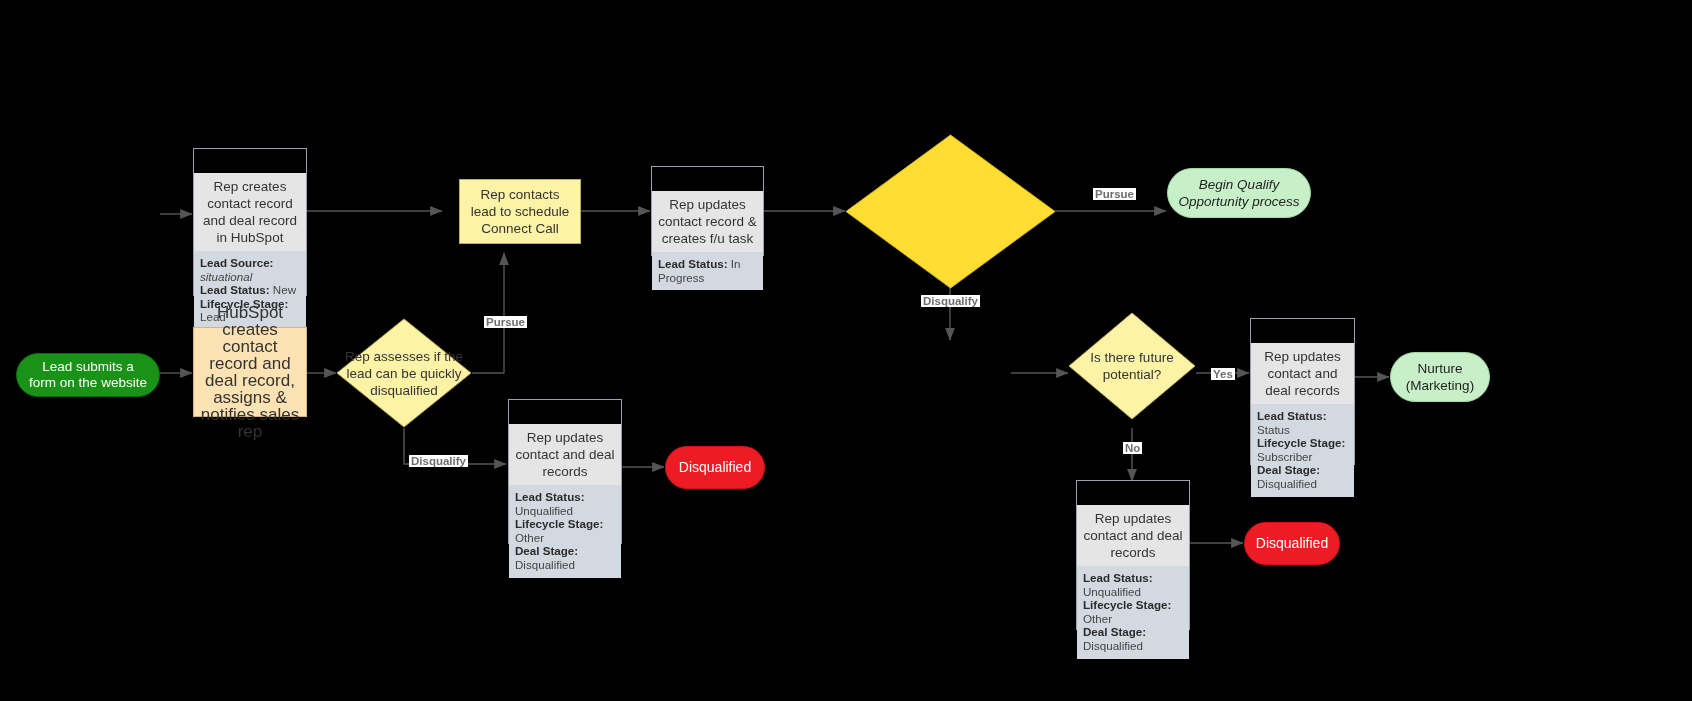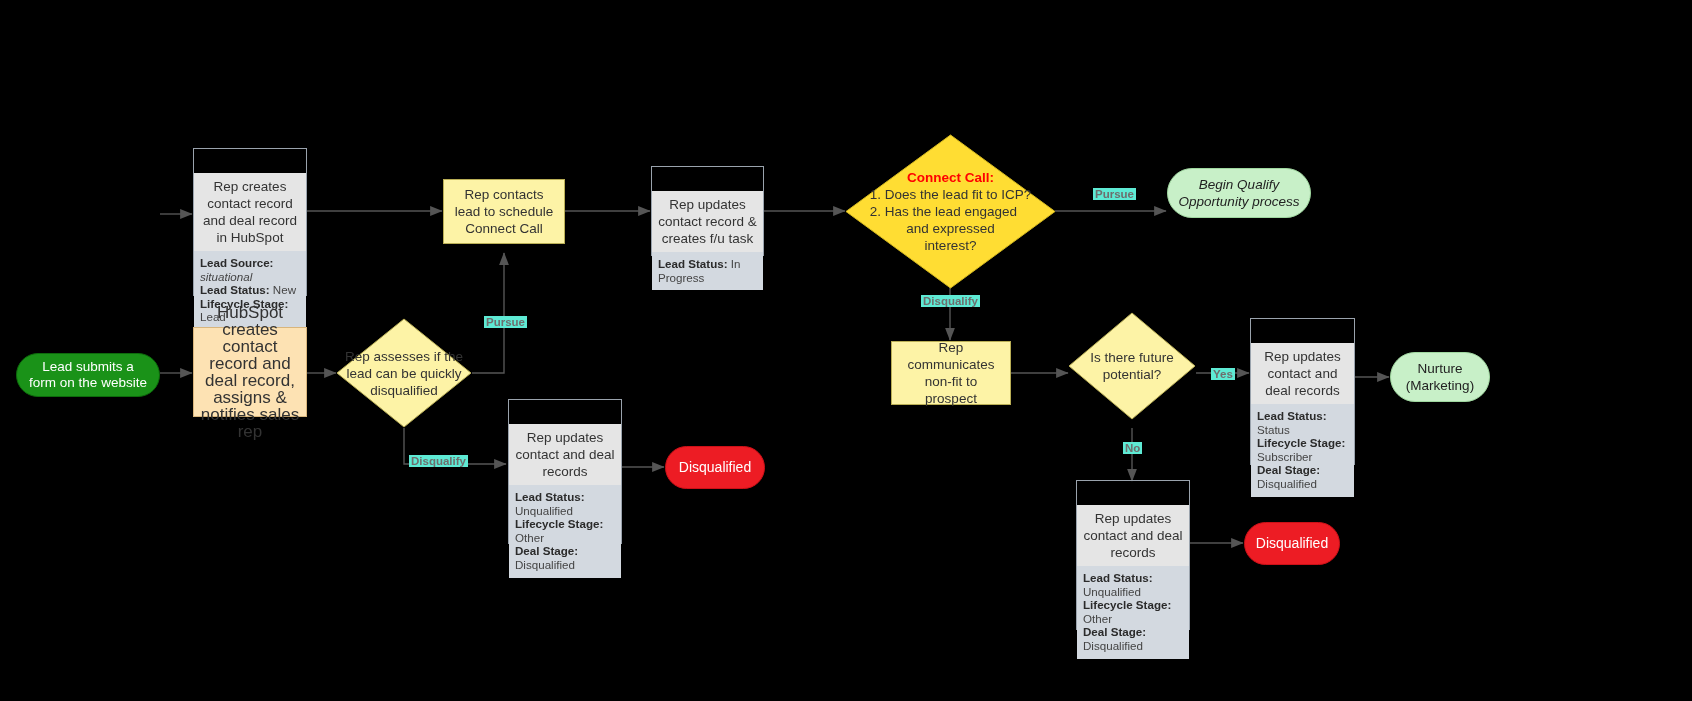--- a/index.html
+++ b/index.html
@@ -30,20 +30,21 @@
     color:#ffffff;font-size:14px;line-height:17px;
     display:flex;align-items:center;justify-content:center;text-align:center;
   }
 
   
   .proc-yellow{
     background:#fdf3a6;border:1px solid #b9ae55;
     color:#333;font-size:13.5px;line-height:17px;
     display:flex;align-items:center;text-align:center;
     padding:3px 6px;
+    margin-left:16px;
   }
   
   .proc-peach{
     background:#fde2b3;border:1px solid #d8b57c;
     color:#333;font-size:17px;line-height:17px;
     display:flex;align-items:center;justify-content:center;text-align:center;
     padding:3px 6px;
   }
   
   .card{border:1px solid #9aa3ad;display:flex;flex-direction:column;}
@@ -61,21 +62,21 @@
 
   
   .diamond{display:flex;align-items:center;justify-content:center;}
   .diamond .dsvg{position:absolute;left:0;top:0;}
   .diamond .dtxt{position:relative;z-index:2;text-align:center;
     color:#333;font-size:13.5px;line-height:17px;padding:0 8px;}
   .diamond .dtxt .redt{color:#ff0000;font-weight:bold;display:block;}
   .diamond .dtxt .ol{display:block;text-align:left;margin:0 auto;width:max-content;}
 
   .elabel{position:absolute;color:#6e6e6e;font-size:11.5px;font-weight:bold;
-    background:#5eead4;padding:0 2px;white-space:nowrap;}
+    background:#ffffff;padding:0 2px;white-space:nowrap;}
 </style>
 </head>
 <body>
 
 <div id="canvas">
 
   <svg class="edges">
     <defs>
       <marker id="ah" markerWidth="9" markerHeight="7" refX="8.5" refY="3.5" orient="auto">
         <polygon points="0 0, 9 3.5, 0 7" fill="#555"></polygon>
@@ -144,47 +145,35 @@
 
   <div class="node card" style="left:651px;top:166px;width:113px;height:90px;">
     <div class="hdr">Rep updates contact record &amp; creates f/u task</div>
     <div class="body"><b>Lead Status:</b> <span>In Progress</span><br></div>
   </div>
 
   <div class="node diamond" style="left:845px;top:134px;width:211px;height:155px;">
     <svg class="dsvg" width="211" height="155" viewBox="0 0 211 155">
       <polygon points="105.5,1 210,77.5 105.5,154 1,77.5" fill="#ffdd33" stroke="#d4b81f" stroke-width="1"></polygon>
     </svg>
-    <div class="dtxt">
-      <span class="redt">Connect Call:</span>
-      <span class="ol">
-          <span style="display: block; text-align: left;">1. Does the lead fit to ICP?</span>
-          <span style="display: block; text-align: left;">2. Has the lead engaged</span>
-          <span style="display: block; text-align: center;">and expressed</span>
-          <span style="display: block; text-align: center;">interest?</span>
-        </span>
-    </div>
   </div>
 
   <div class="node term-mint" style="left:1167px;top:168px;width:144px;height:50px;font-style:italic;">
     <span>Begin Qualify Opportunity process</span>
   </div>
 
   <div class="node card" style="left:508px;top:399px;width:114px;height:145px;">
     <div class="hdr">Rep updates contact and deal records</div>
     <div class="body"><b>Lead Status:</b><br><span>Unqualified</span><br><b>Lifecycle Stage:</b><br><span>Other</span><br><b>Deal Stage:</b><br><span>Disqualified</span><br></div>
   </div>
 
   <div class="node term-red" style="left:665px;top:446px;width:100px;height:43px;">
     <span>Disqualified</span>
   </div>
 
-  <div class="node proc-yellow" style="left:891px;top:341px;width:120px;height:64px;">
-    <span>Rep communicates non-fit to prospect</span>
-  </div>
 
   <div class="node diamond" style="left:1068px;top:312px;width:128px;height:108px;">
     <svg class="dsvg" width="128" height="108" viewBox="0 0 128 108">
       <polygon points="64,1 127,54 64,107 1,54" fill="#fdf3a6" stroke="#b9ae55" stroke-width="1"></polygon>
     </svg>
     <div class="dtxt">Is there future potential?</div>
   </div>
 
   <div class="node card" style="left:1250px;top:318px;width:105px;height:147px;">
     <div class="hdr">Rep updates contact and deal records</div>

